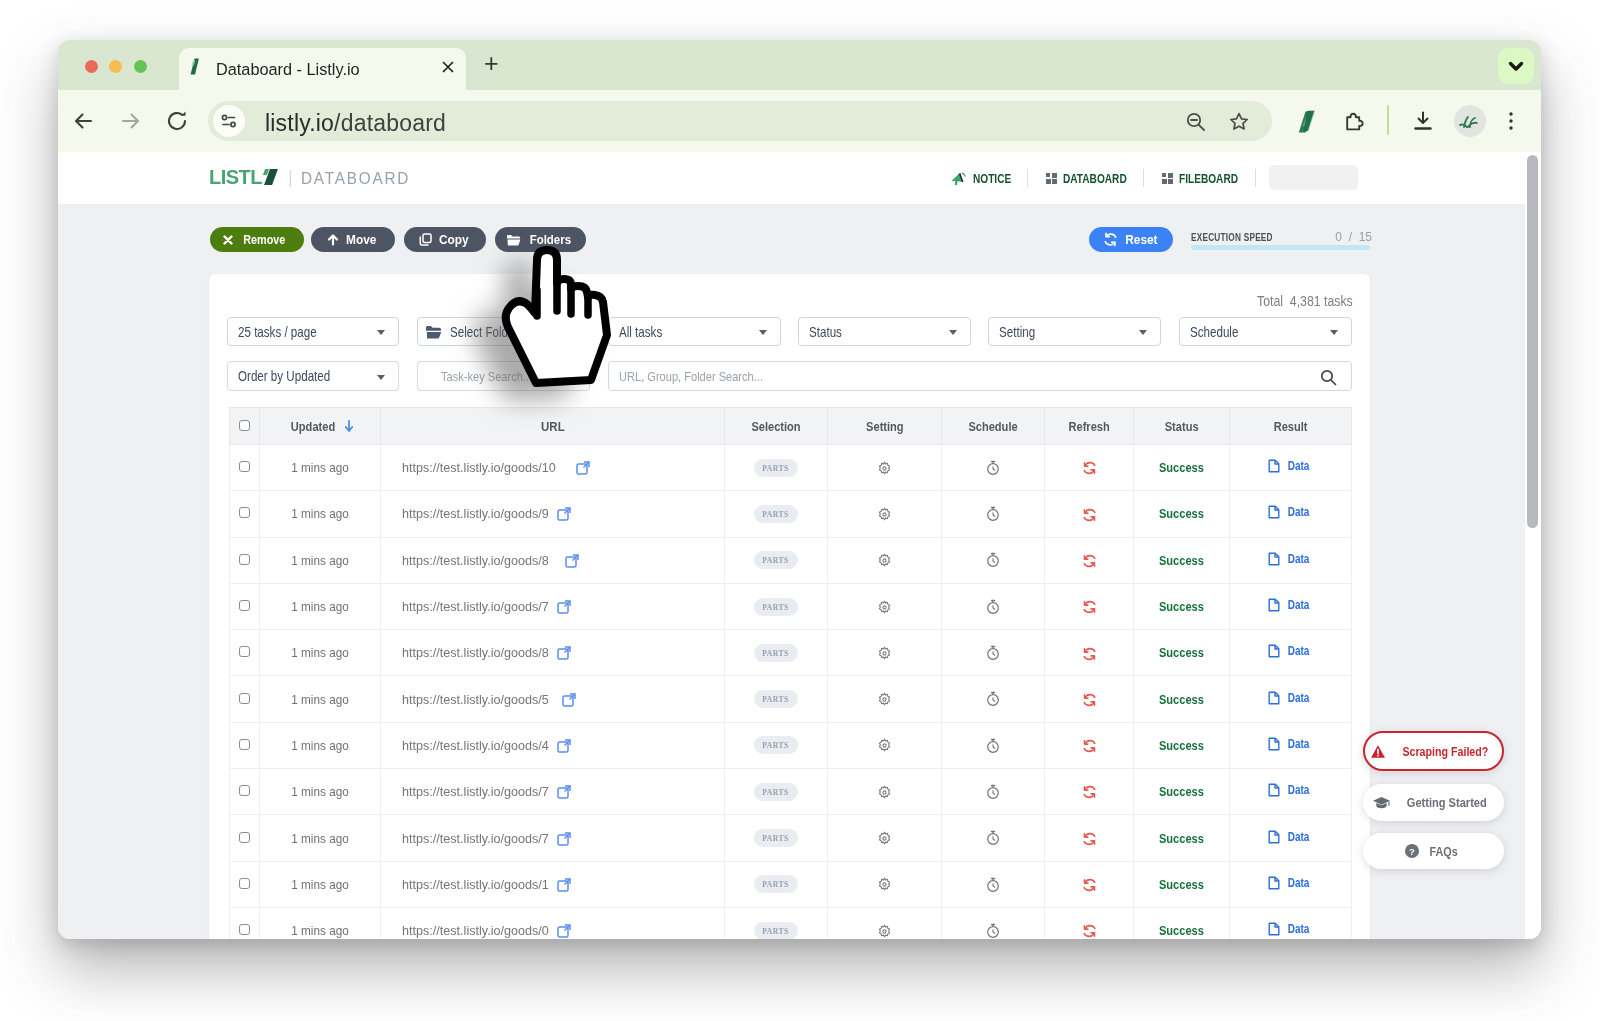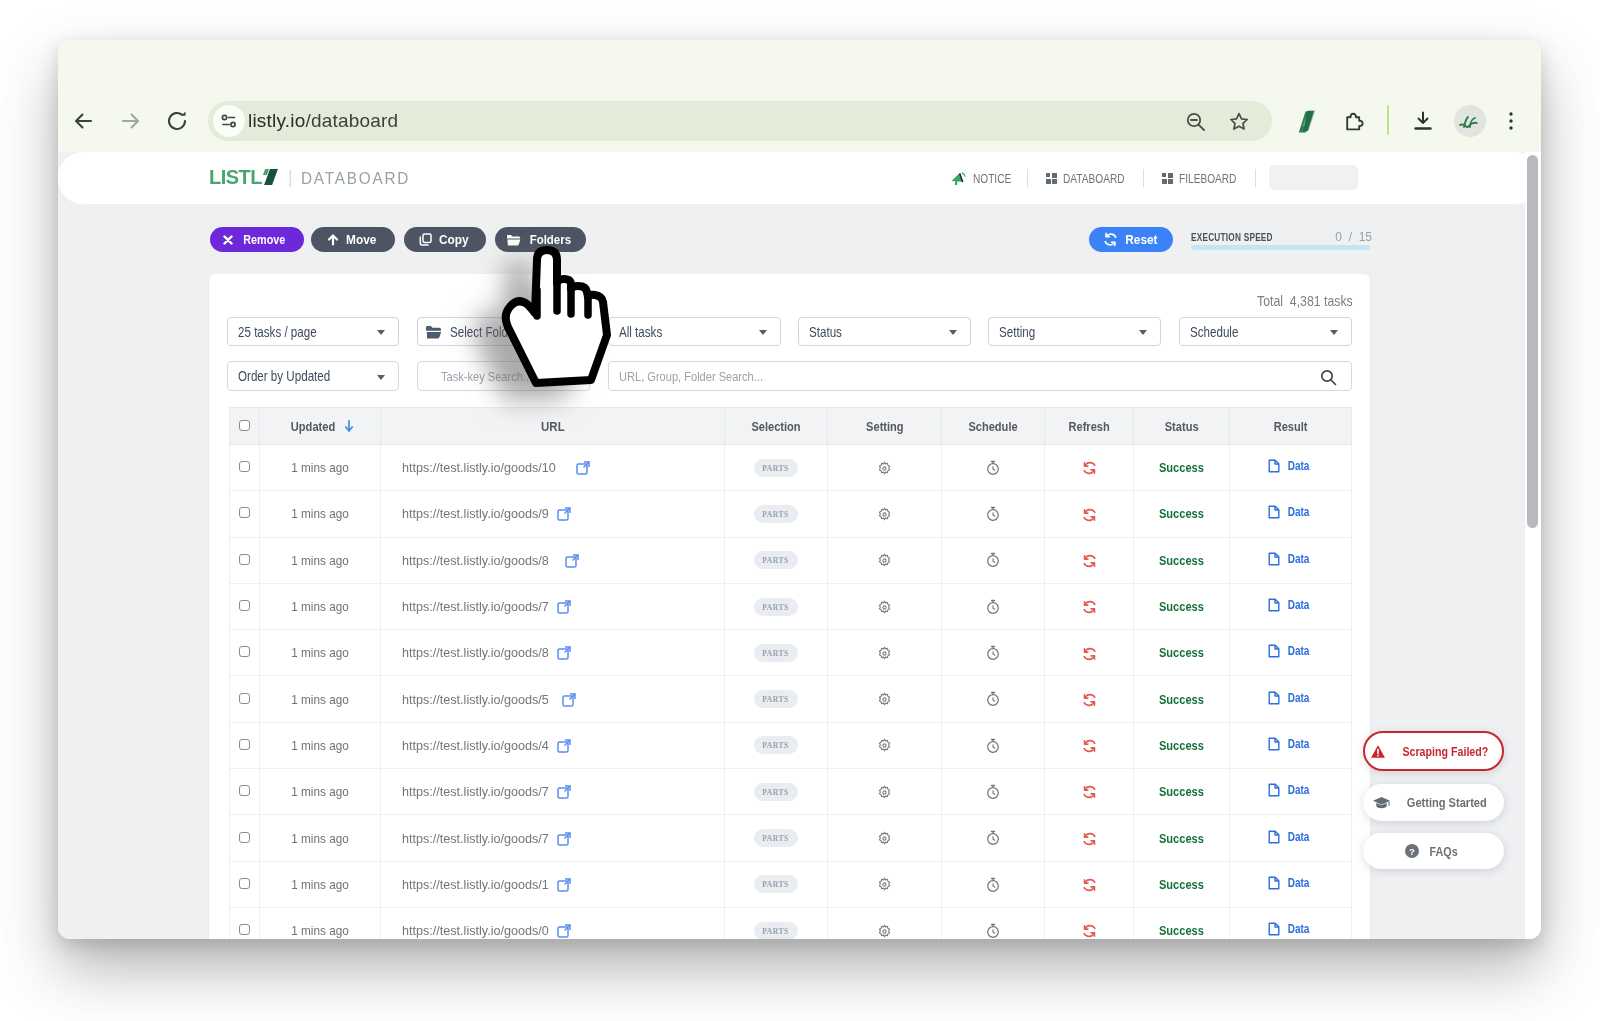--- a/index.html
+++ b/index.html
@@ -11,26 +11,26 @@
 .dot{position:absolute;top:19.5px;width:13px;height:13px;border-radius:50%;}
 .tab{position:absolute;left:121px;top:7.5px;width:287px;height:43px;background:#f5f8ed;
   border-radius:10px 10px 0 0;}
 .tab-title{position:absolute;left:37px;top:12px;font-size:16.3px;color:#1d221e;white-space:nowrap;}
 .tab-x{position:absolute;left:263px;top:13px;}
 .newtab{position:absolute;left:426px;top:9px;font-size:25px;color:#333b31;font-weight:400;}
 .chevbtn{position:absolute;left:1440px;top:8px;width:36px;height:36px;border-radius:11px;background:#dbf8c5;}
 .toolbar{position:absolute;left:0;top:50px;width:100%;height:62px;background:#f5f8ed;}
 .pill{position:absolute;left:150px;top:11px;width:1064px;height:40px;border-radius:20px;background:#e2ecd8;}
 .pill-badge{position:absolute;left:5px;top:4px;width:32px;height:32px;border-radius:50%;background:#fcfdf7;}
-.url{position:absolute;left:40px;top:8.5px;font-size:19px;color:#272e29;letter-spacing:.2px}
+.url{position:absolute;left:57px;top:8.5px;font-size:23px;color:#272e29;letter-spacing:.2px}
 .page{position:absolute;left:0;top:112px;width:100%;height:787px;background:#eef0f2;}
-.sitehead{position:absolute;left:0;top:0;width:100%;height:52px;background:#fff;border-radius:25px;}
+.sitehead{position:absolute;left:0;top:0;width:100%;height:52px;background:#fff;}
 .track{position:absolute;right:0;top:0;width:16px;height:787px;background:#fff;}
 .thumb{position:absolute;left:2px;top:3px;width:11px;height:373px;border-radius:5.5px;background:#b7b9bc;}
-.nav{position:absolute;top:0;height:52px;font-size:13.5px;font-weight:normal;color:#737373;display:flex;align-items:center;gap:6px}
+.nav{position:absolute;top:0;height:52px;font-size:13.5px;font-weight:bold;color:#14532d;display:flex;align-items:center;gap:6px}
 .navsep{position:absolute;top:17px;width:1px;height:18px;background:#dcdfe1;}
 .ghost{position:absolute;left:1211px;top:13px;width:89px;height:25px;background:#f1f1f2;border-radius:5px;}
 .btn{position:absolute;top:75px;height:25px;border-radius:12.5px;color:#fff;font-size:13.5px;
   font-weight:bold;display:flex;align-items:center;justify-content:center;gap:5px;}
 .dkbtn{background:#4d5564;}
 .exec-label{position:absolute;left:1133px;top:79px;font-size:11px;font-weight:bold;color:#4b5055;letter-spacing:.3px}
 .exec-count{position:absolute;left:1244px;top:78px;width:70px;text-align:right;font-size:12px;color:#9aa0a5}
 .exec-bar{position:absolute;left:1133px;top:93px;width:179px;height:5px;border-radius:2.5px;background:#c2e7f2}
 .card{position:absolute;left:151px;top:122px;width:1161px;height:700px;background:#fff;border-radius:6px;
   box-shadow:0 1px 3px rgba(40,50,60,.07);}
@@ -52,20 +52,45 @@
 .datal{color:#2d6edf;font-weight:bold;font-size:12.5px}
 .cb{display:inline-block;width:11px;height:11px;border:1.5px solid #878d93;border-radius:3px;background:#fff;}
 .fab{position:absolute;left:1305px;width:141px;border-radius:20px;background:#fff;display:flex;
   align-items:center;justify-content:center;gap:7px;font-weight:bold;
   box-shadow:0 2px 8px rgba(70,80,90,.18);}
 .tc{display:inline-block;white-space:nowrap}
 svg{display:block}
 </style></head>
 <body>
 <div class="window">
+  <div class="titlebar">
+    <div class="dot" style="left:27px;background:#ec6a5c"></div>
+    <div class="dot" style="left:51px;background:#f5bf4f"></div>
+    <div class="dot" style="left:75.5px;background:#65c458"></div>
+    <div class="tab">
+      <div style="position:absolute;left:8px;top:9px">
+          <svg width="15" height="19" viewBox="0 0 15 19" style="">
+            <path d="M7.5 1.5h4.4L8 17.5H3.6z" fill="#1e6b47"></path>
+            <path d="M6 3.2h2.2L6.8 8.3H4.6z" fill="#9fd0b4"></path>
+          </svg>
+        </div>
+      <div class="tab-title"><span class="tc" style="transform:scaleX(1.00);transform-origin:left center">Databoard - Listly.io</span></div>
+      <div class="tab-x">
+          <svg width="12" height="12" viewBox="0 0 12 12" style="">
+            <path d="M1.5 1.5 10.5 10.5M10.5 1.5 1.5 10.5" stroke="#1d221e" stroke-width="1.7" stroke-linecap="round"></path>
+          </svg>
+        </div>
+    </div>
+    <div class="newtab">+</div>
+    <div class="chevbtn">
+        <svg width="36" height="36" viewBox="0 0 36 36" style="">
+          <path d="M12.5 15.5 18 21l5.5-5.5" fill="none" stroke="#14180f" stroke-width="3.4" stroke-linecap="round" stroke-linejoin="round"></path>
+        </svg>
+      </div>
+  </div>
   <div class="toolbar">
     <div style="position:absolute;left:14px;top:20px">
         <svg width="22" height="22" viewBox="0 0 22 22" style="">
           <path d="M19 11H4.5M10.5 4.5 4 11l6.5 6.5" fill="none" stroke="#36453a" stroke-width="2.1" stroke-linecap="round" stroke-linejoin="round"></path>
         </svg>
       </div>
     <div style="position:absolute;left:62px;top:20px">
         <svg width="22" height="22" viewBox="0 0 22 22" style="">
           <path d="M3 11h14.5M11.5 4.5 18 11l-6.5 6.5" fill="none" stroke="#9cab9e" stroke-width="2.1" stroke-linecap="round" stroke-linejoin="round"></path>
         </svg>
@@ -167,21 +192,21 @@
             <rect x="0" y="0" width="4" height="4" fill="#626b71"></rect>
             <rect x="6" y="0" width="5" height="5" fill="#626b71"></rect>
             <rect x="0" y="6" width="5" height="5" fill="#626b71"></rect>
             <rect x="6" y="6" width="5" height="5" fill="#626b71"></rect>
           </svg>
           <span class="tc" style="transform:scaleX(0.75);transform-origin:left center">FILEBOARD</span>
         </div>
       <div class="navsep" style="left:1197px"></div>
       <div class="ghost"></div>
     </div>
-    <div class="btn" style="left:152px;width:94px;background:#6d28d9">
+    <div class="btn" style="left:152px;width:94px;background:#4d7c0f">
         <svg width="10" height="10" viewBox="0 0 10 10" style="">
           <path d="M1.5 1.5 8.5 8.5M8.5 1.5 1.5 8.5" stroke="#fff" stroke-width="2.4" stroke-linecap="round"></path>
         </svg>
         <span class="tc" style="transform:scaleX(0.80);transform-origin:center center">Remove</span>
       </div>
     <div class="btn dkbtn" style="left:253px;width:84px">
         <svg width="12" height="13" viewBox="0 0 12 13" style="">
           <path d="M6 11.5V3M2 6.5 6 2.5 10 6.5" fill="none" stroke="#fff" stroke-width="2.2" stroke-linecap="round" stroke-linejoin="round"></path>
         </svg>
         <span class="tc" style="transform:scaleX(0.88);transform-origin:center center">Move</span>

